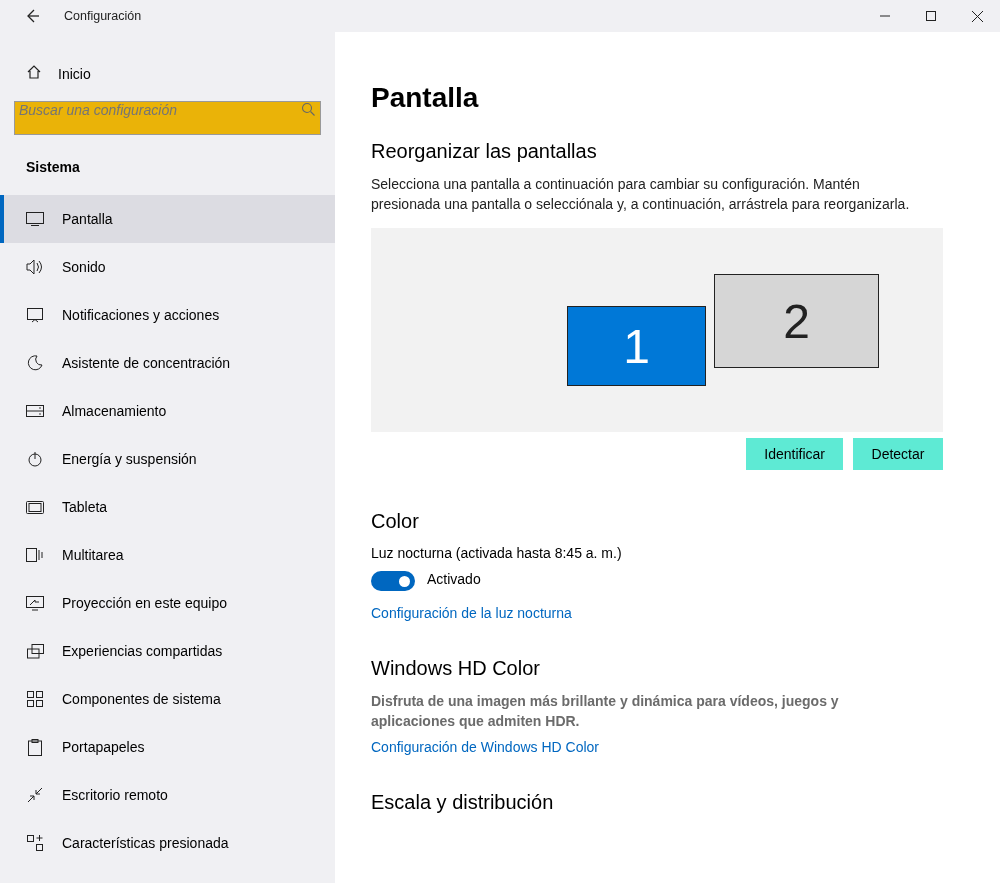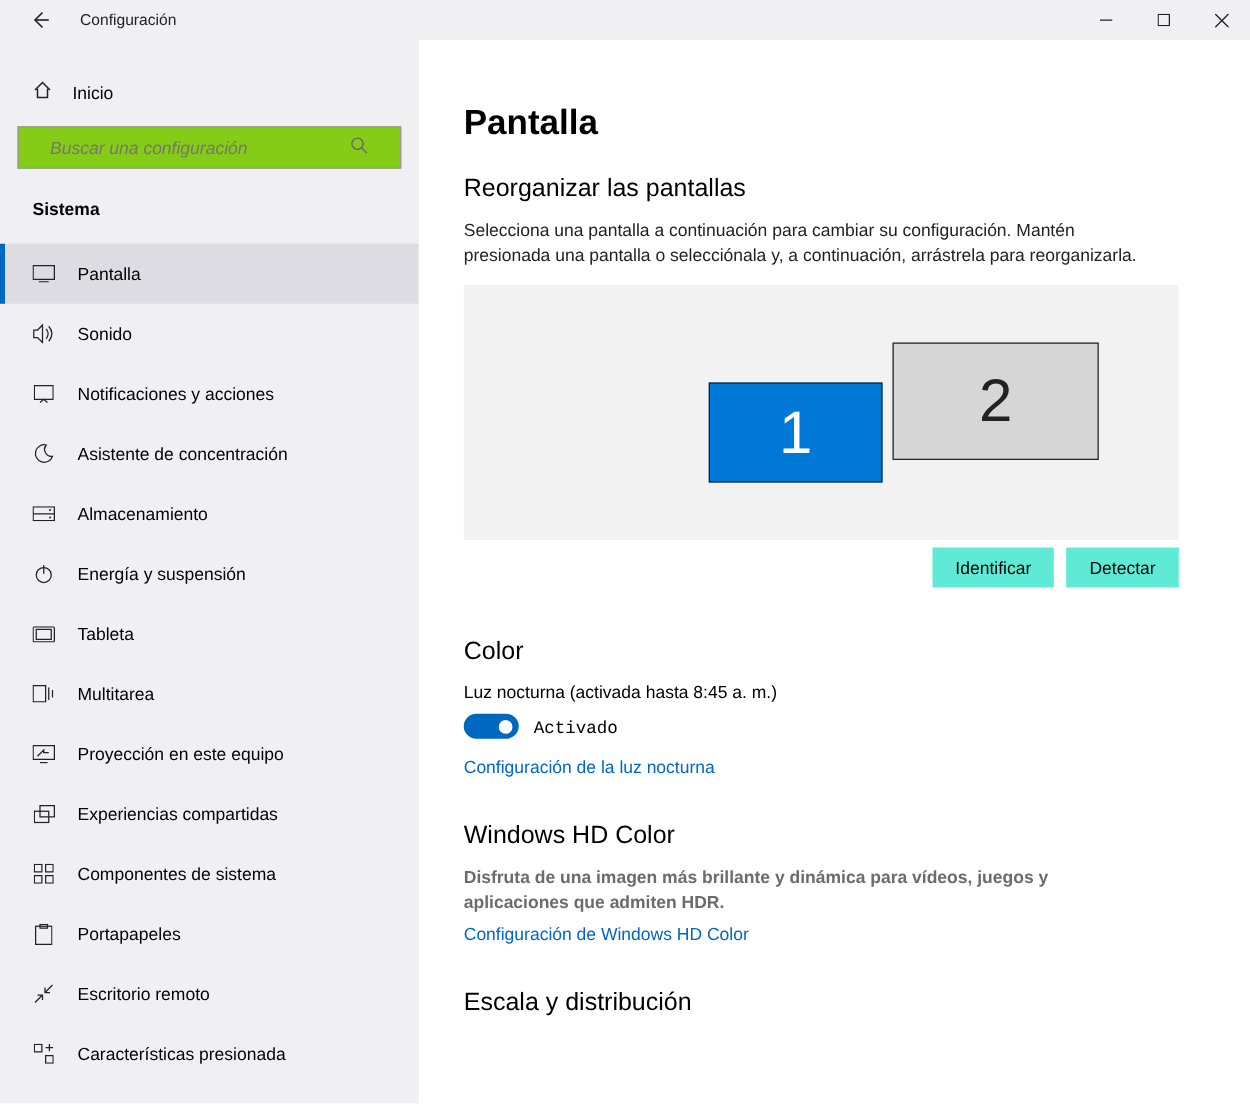--- a/index.html
+++ b/index.html
@@ -68,24 +68,24 @@
     gap: 16px;
   }
   .home-row .label { font-size: 14px; }
   .search-wrap {
     padding: 10px 14px 18px 14px;
   }
   .search {
     width: 100%;
     height: 34px;
     border: 1px solid #999;
-    background: #84cc16;
-    display: flex;
-    align-items: center;
-    padding: 0 25px;
+    background: #eab308;
+    display: flex;
+    align-items: flex-start;
+    padding: 0 4px;
   }
   .search input {
     flex: 1;
     border: none;
     outline: none;
     background: transparent;
     font-size: 14px;
     font-family: inherit;
     color: #555;
     font-style: italic;
@@ -193,24 +193,23 @@
     border: none;
     padding: 8px 18px;
     font-size: 14px;
     font-family: inherit;
     cursor: pointer;
     min-width: 90px;
   }
 
   .toggle-row {
     display: flex;
-    align-items: flex-end;
+    align-items: flex-start;
     gap: 12px;
     margin: 10px 0 14px 0;
-    font-family: Liberation Mono, monospace;
   }
   .toggle {
     width: 44px;
     height: 20px;
     border-radius: 10px;
     background: #0067c0;
     position: relative;
     cursor: pointer;
   }
   .toggle .knob {

